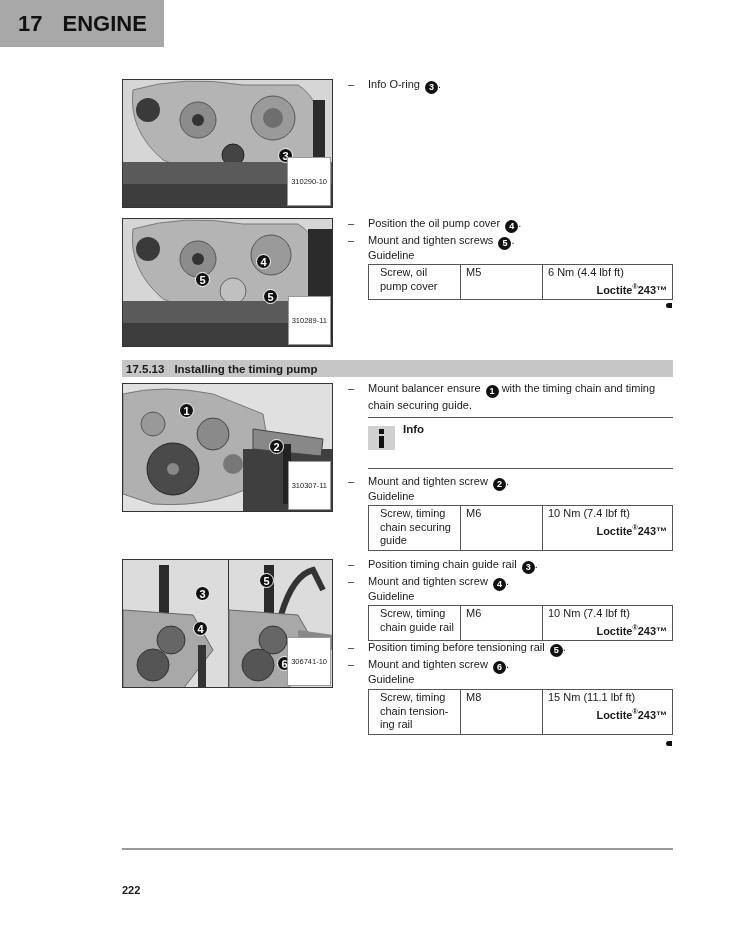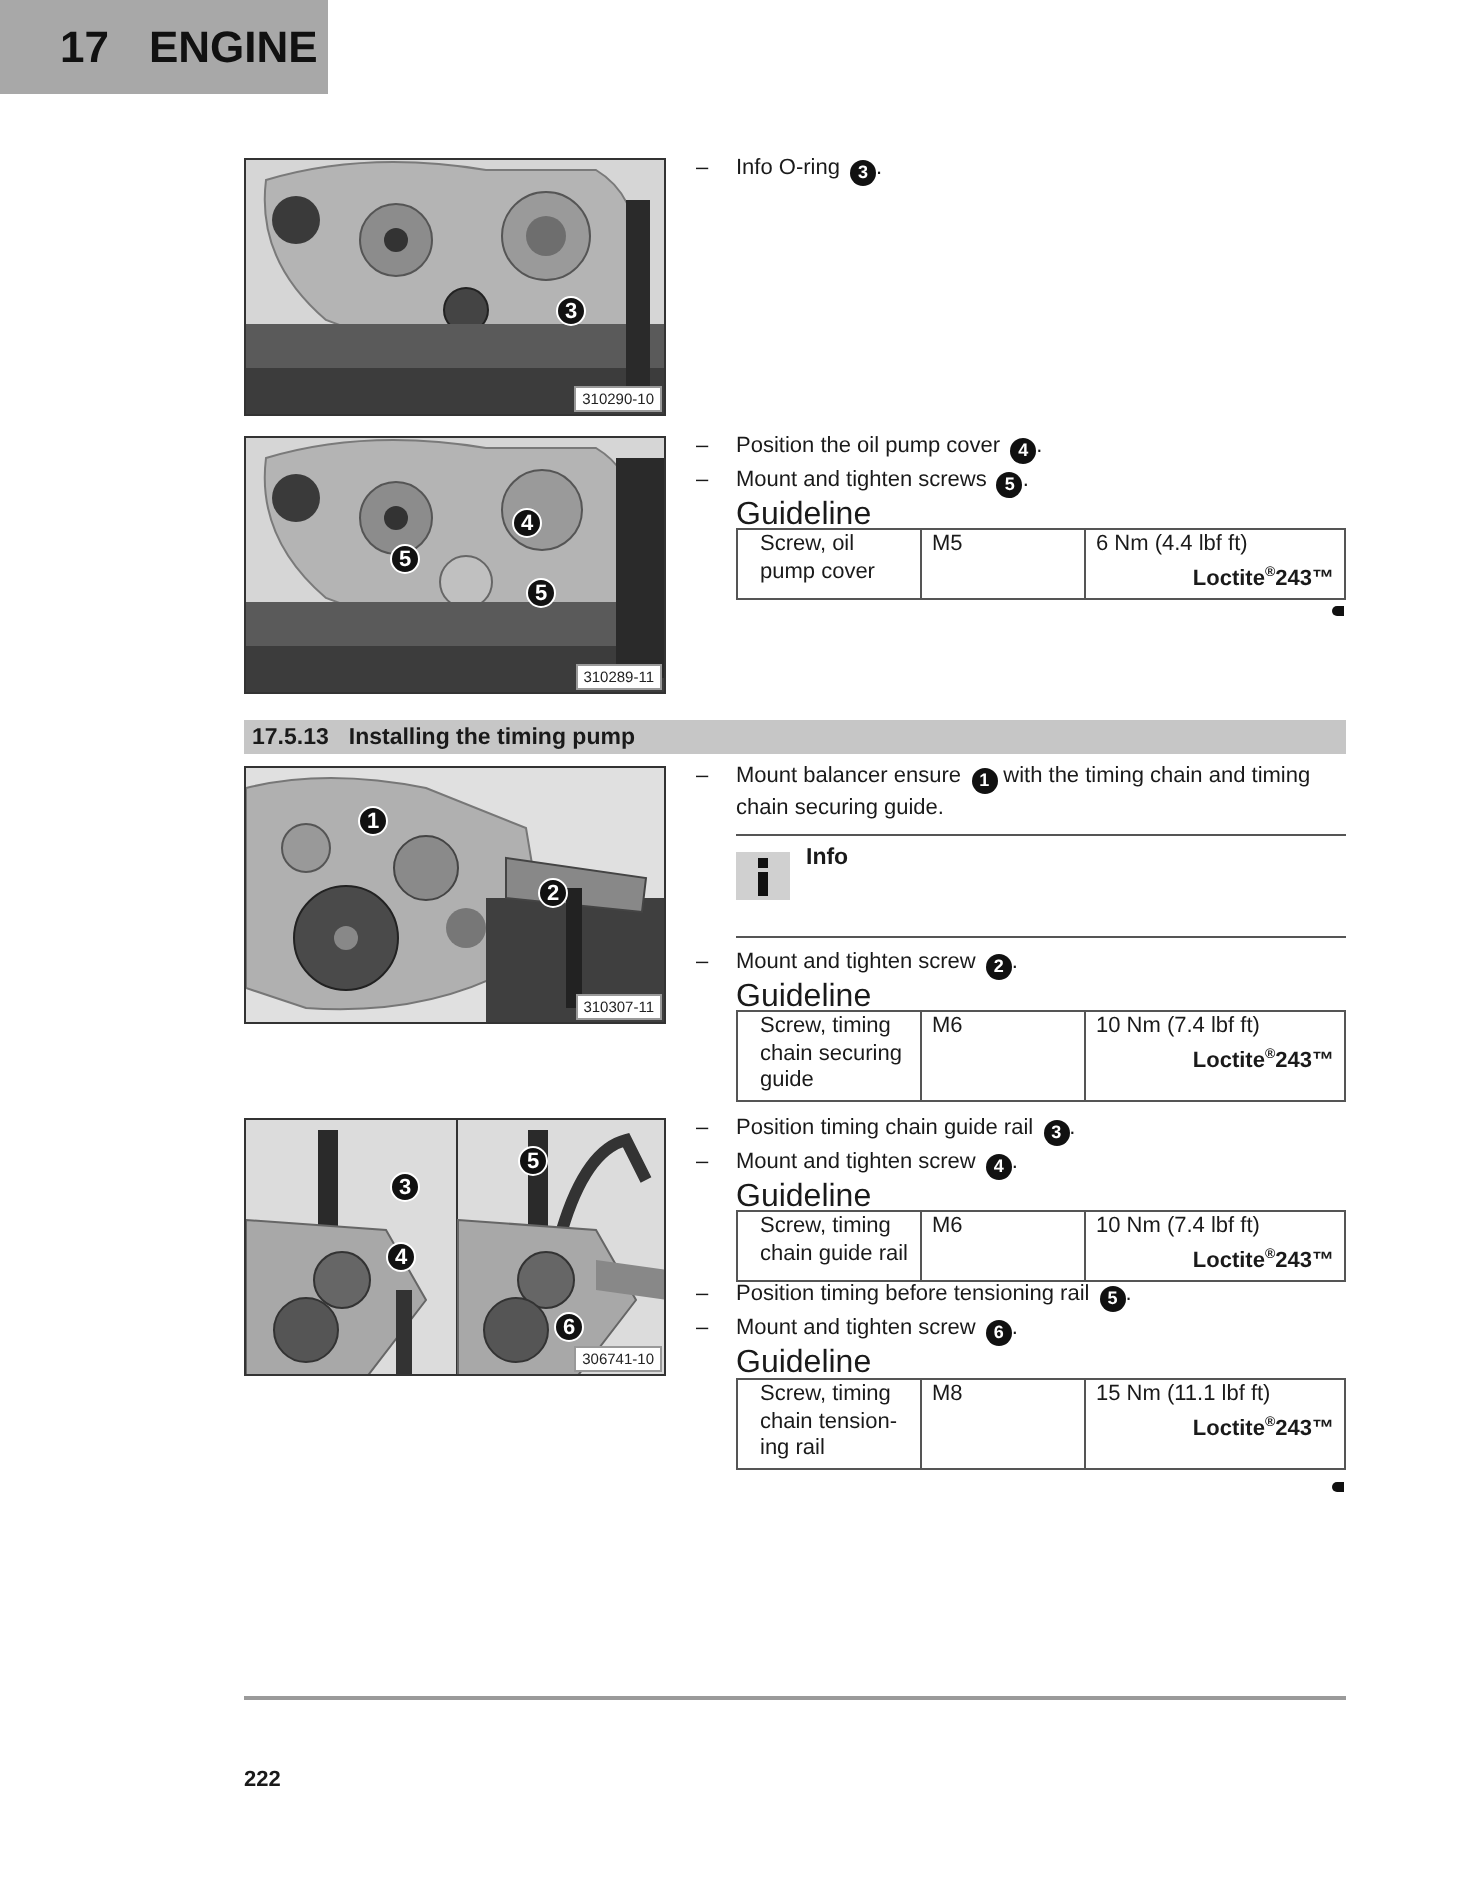--- a/index.html
+++ b/index.html
@@ -1,33 +1,33 @@
 <!DOCTYPE html>
 <html><head>
 <meta charset="utf-8">
 <style>
   * { box-sizing: border-box; margin: 0; padding: 0; }
   html, body { width: 734px; height: 950px; background: #ffffff; overflow: hidden; }
   body { position: relative; font-family: "Liberation Sans", sans-serif; color: #1a1a1a; font-size: 11px; }
 
-  .chapter-tab { position: absolute; left: 0; top: 0; width: 164px; height: 47px; background: #a8a8a8; display: flex; align-items: center; padding-left: 30px; }
+  .chapter-tab { position: absolute; left: 0; top: 0; width: 164px; height: 47px; background: #a8a8a8; display: flex; align-items: center; padding-left: 18px; }
   .chapter-tab span { font-weight: bold; font-size: 22px; color: #111; }
   .chapter-tab .num { margin-right: 20px; }
 
   .photo { position: absolute; border: 1px solid #333; background: #c9c9c9; overflow: hidden; }
   .photo svg { position: absolute; left: 0; top: 0; }
-  .photo-id { position: absolute; right: 1px; bottom: 1px; background: #fff; font-size: 7.5px; padding: 1px 3px; color: #222; border: 1px solid #999; }
+  .photo-id { position: absolute; right: 1px; bottom: 1px; background: #fff; font-size: 7.5px; padding: 19px 3px; color: #222; border: 1px solid #999; }
   .callout { position: absolute; width: 15px; height: 15px; border-radius: 50%; background: #111; color: #fff; font-weight: bold; font-size: 11px; line-height: 15px; text-align: center; border: 1px solid #fff; }
 
   .step { position: absolute; left: 348px; font-size: 11px; line-height: 14px; }
   .step .dash { position: absolute; left: 0; top: 0; width: 12px; }
   .step .txt { display: block; margin-left: 20px; width: 306px; }
   .num-badge { display: inline-block; width: 13px; height: 13px; border-radius: 50%; background: #111; color: #fff; font-size: 9px; font-weight: bold; line-height: 13px; text-align: center; vertical-align: -2px; margin-left: 2px; }
 
-  .guideline { position: absolute; left: 368px; font-size: 16px; }
+  .guideline { position: absolute; left: 368px; font-size: 11px; }
   table.spec { position: absolute; left: 368px; width: 305px; border-collapse: collapse; font-size: 11px; line-height: 13.5px; }
   table.spec td { border: 1px solid #555; vertical-align: top; padding: 1px 5px 2px 5px; }
   table.spec td.c1 { width: 92px; padding-left: 11px; }
   table.spec td.c2 { width: 82px; }
   table.spec td.c3 .loctite { display: block; text-align: right; font-weight: bold; }
   table.spec sup { font-size: 7px; }
 
   .end-mark { position: absolute; left: 666px; width: 6px; height: 5px; background: #111; border-radius: 3px 0 0 3px; }
 
   .section-bar { position: absolute; left: 122px; top: 360px; width: 551px; height: 17px; background: #c6c6c6; display: flex; align-items: center; padding-left: 4px; font-weight: bold; font-size: 11.5px; }

